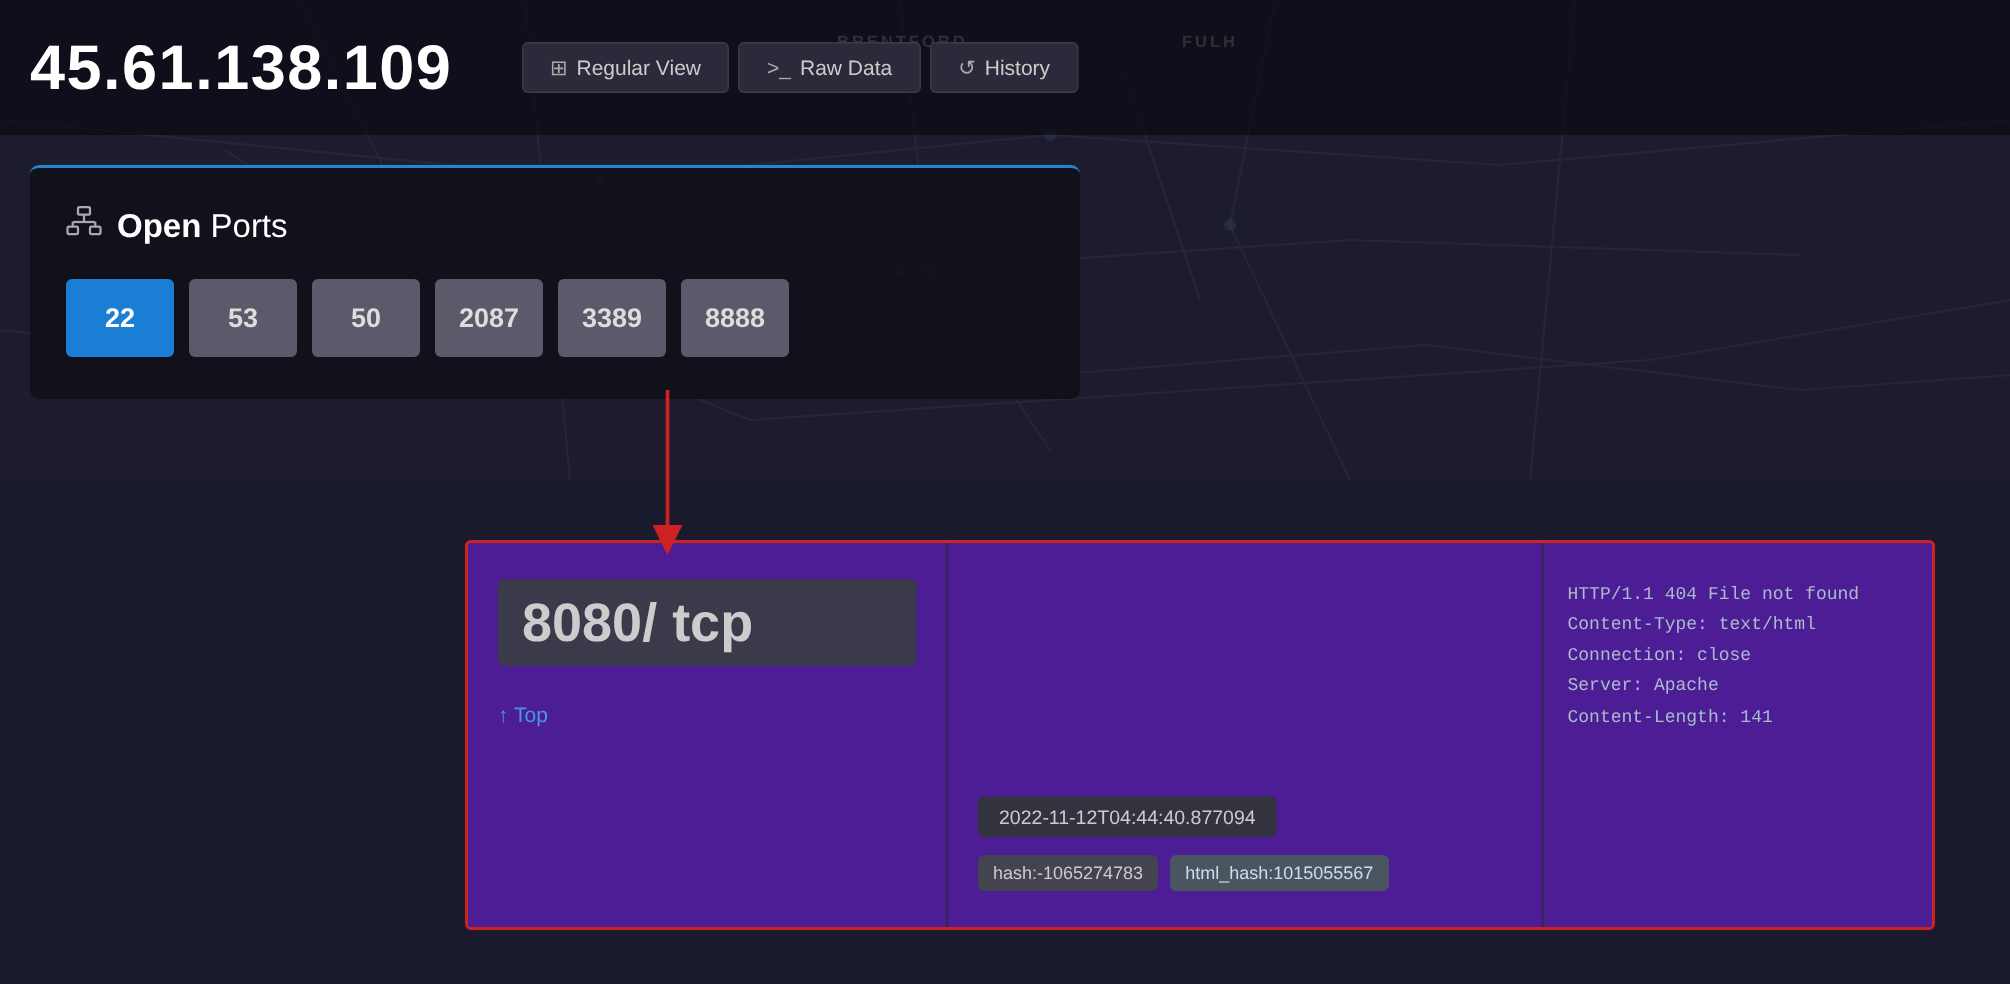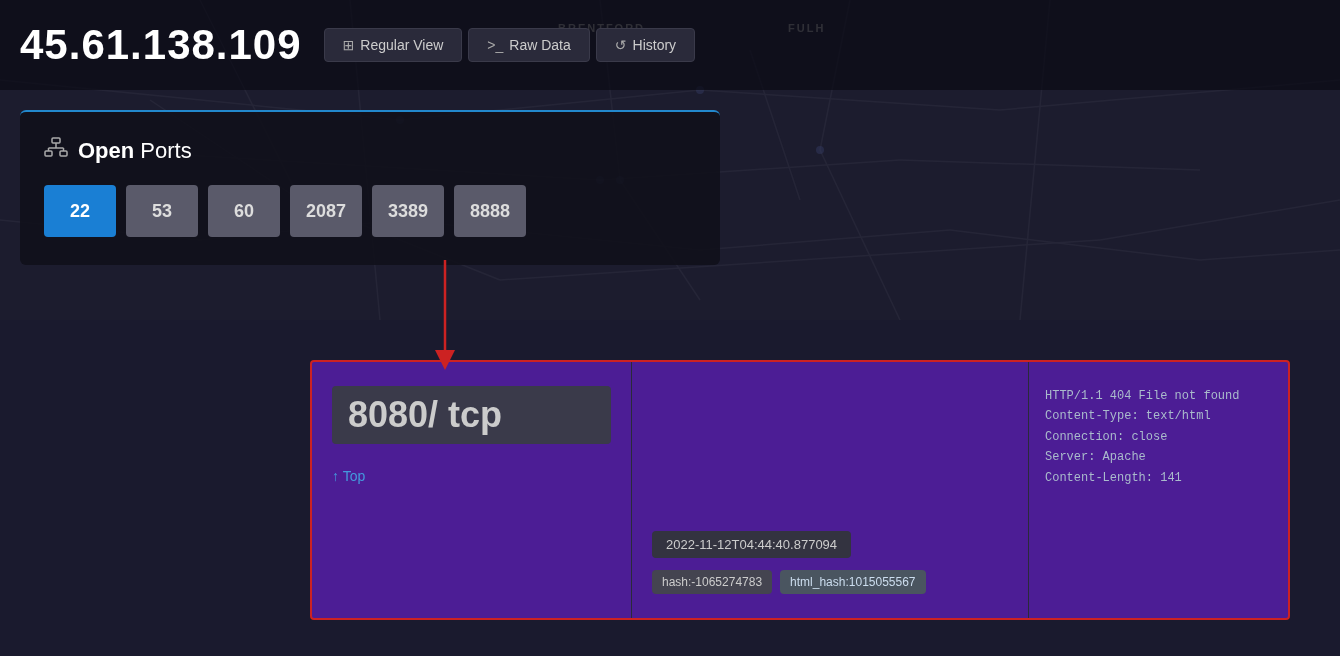--- a/index.html
+++ b/index.html
@@ -27,21 +27,21 @@
 
     
     .top-bar {
       position: absolute;
       top: 0; left: 0;
       width: 100%;
       height: 90px;
       display: flex;
       align-items: center;
       padding: 0 20px;
-      gap: 12px;
+      gap: 36px;
       background: rgba(10,10,20,0.7);
       z-index: 10;
     }
 
     .ip-title {
       font-size: 42px;
       font-weight: 900;
       color: #ffffff;
       letter-spacing: 1px;
       white-space: nowrap;
@@ -332,21 +332,21 @@
         <line x1="4.5" y1="12" x2="19.5" y2="12"></line>
       </svg>
     </span>
     <div class="section-title">
       <span style="font-weight:700;">Open</span><span style="font-weight:400;"> Ports</span>
     </div>
   </div>
   <div class="ports-list">
     <div class="port-badge active">22</div>
     <div class="port-badge normal">53</div>
-    <div class="port-badge normal">60</div>
+    <div class="port-badge normal">50</div>
     <div class="port-badge normal">2087</div>
     <div class="port-badge normal">3389</div>
     <div class="port-badge normal">8888</div>
   </div>
 </div>
 
 <svg class="svg-arrow" width="100" height="110">
   <defs>
     <marker id="arrowhead" markerWidth="8" markerHeight="8" refX="4" refY="4" orient="auto">
       <polygon points="0 0, 8 4, 0 8" fill="#cc2222"></polygon>

